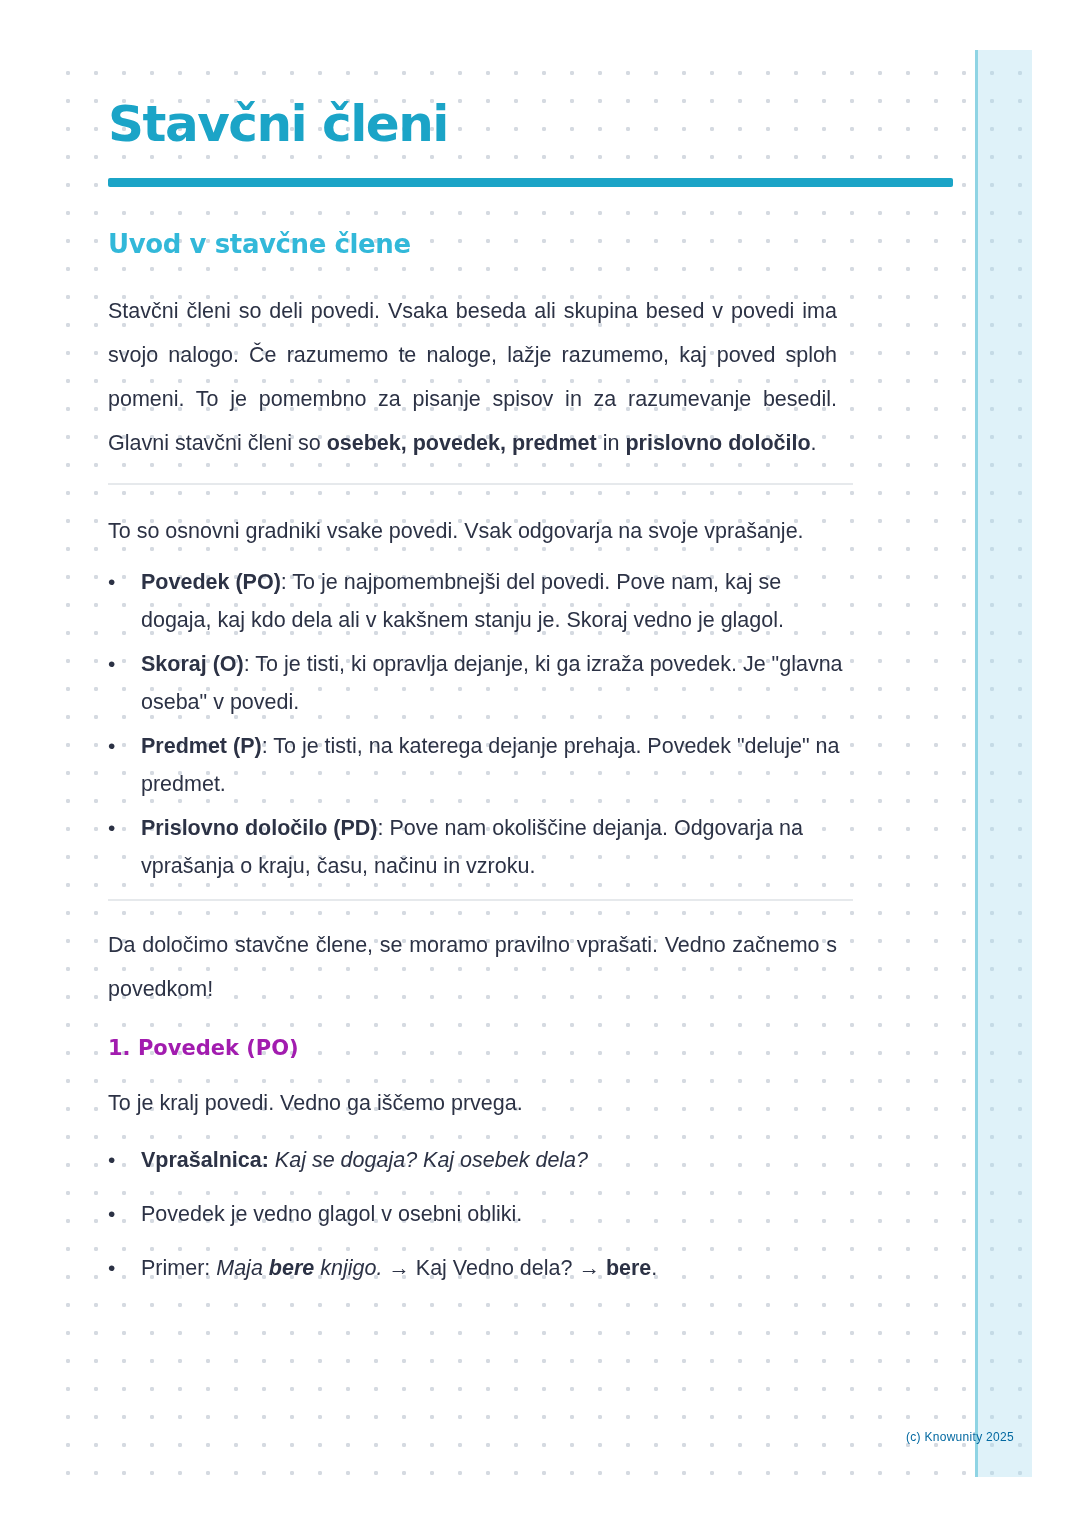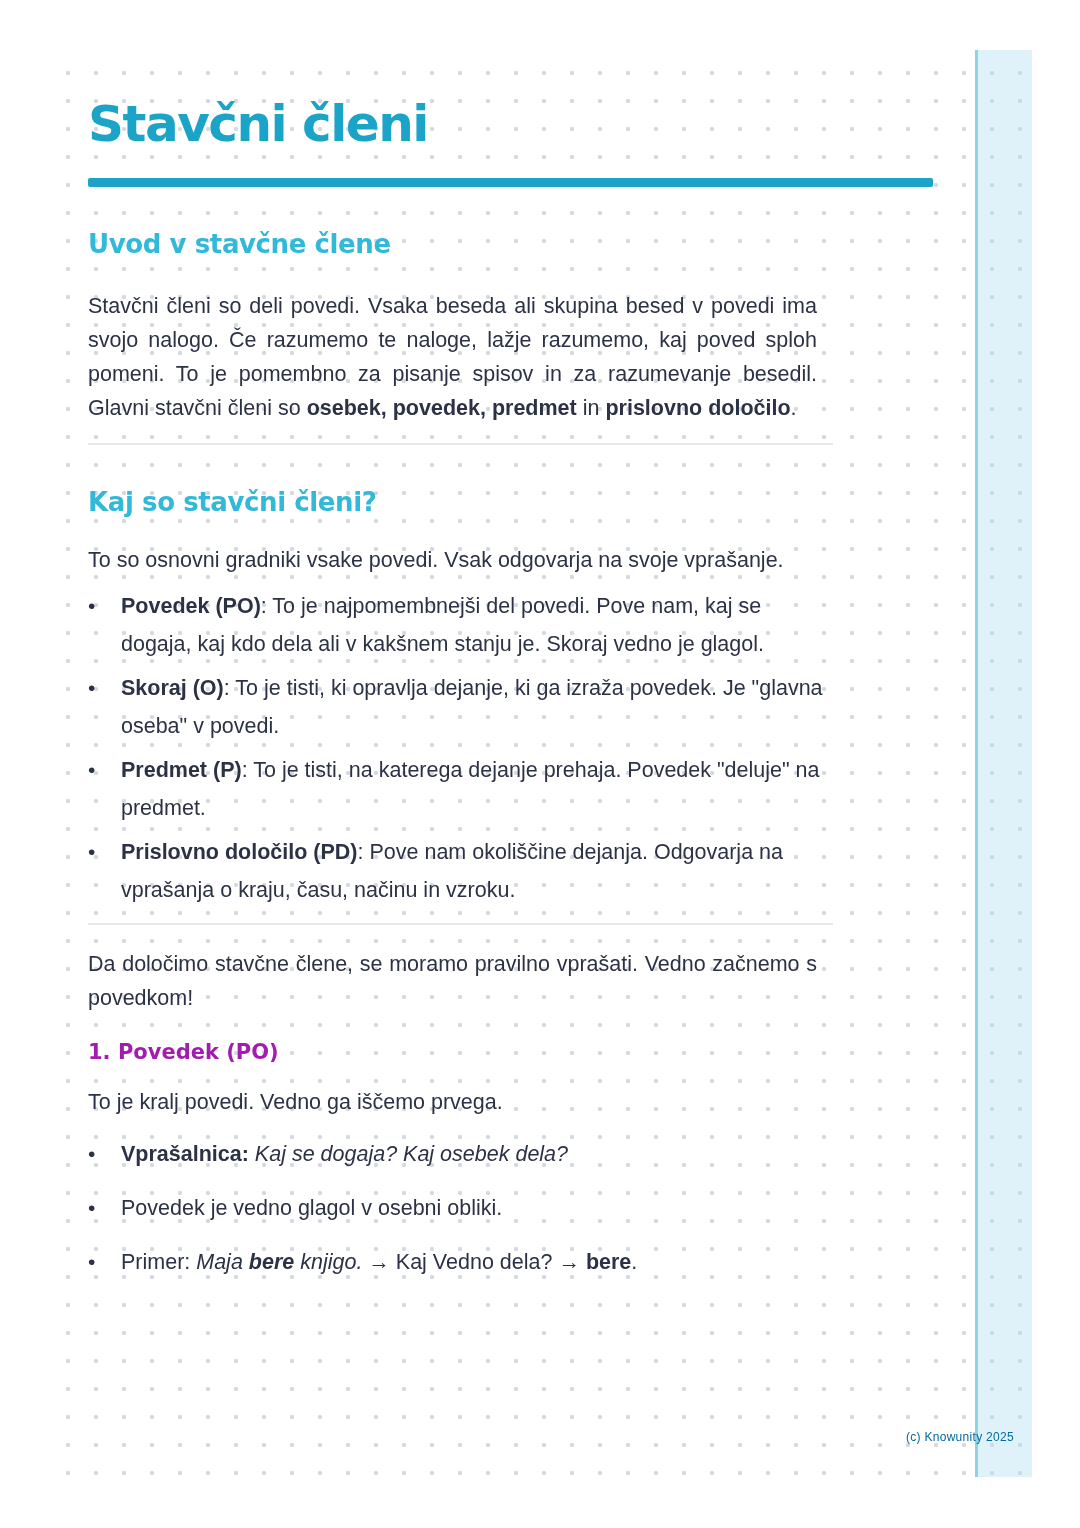--- a/index.html
+++ b/index.html
@@ -24,21 +24,21 @@
   .strip {
     position: absolute; left: 975px; top: 50px;
     width: 57px; height: 1427px;
     background: rgba(170, 222, 238, 0.38);
     border-left: 3px solid #8fd4e4;
     box-sizing: border-box;
     z-index: 1;
   }
 
   .content {
-    position: absolute; left: 88px; top: 0;
+    position: absolute; left: 108px; top: 0;
     width: 745px;
     padding-top: 96px;
     z-index: 2;
     color: #2c3245;
   }
 
   h1 {
     margin: 0;
     font-family: "DejaVu Sans", sans-serif;
     font-weight: bold;
@@ -62,21 +62,21 @@
   }
   h3 {
     margin: 22px 0 0 0;
     font-family: "DejaVu Sans", sans-serif;
     font-weight: bold;
     font-size: 21px; line-height: 30px;
     color: #a21caf;
   }
   p.body {
     margin: 26px 16px 0 0;
-    font-size: 21.5px; line-height: 34px;
+    font-size: 21.5px; line-height: 44px;
     text-align: justify;
   }
   p.body.first { margin-top: 28px; }
   hr.divider {
     border: none;
     border-top: 2px solid #e6e9ec;
     margin: 18px 0 0 0;
     width: 745px;
   }
   b { font-weight: bold; }
@@ -118,21 +118,20 @@
   <div class="content">
 
     <h1>Stavčni členi</h1>
     <div class="title-bar"></div>
 
     <h2>Uvod v stavčne člene</h2>
     <p class="body first"><span>Stavčni členi so deli povedi. Vsaka beseda ali skupina besed v povedi ima svojo nalogo. Če razumemo te naloge, lažje razumemo, kaj poved sploh pomeni. To je pomembno za pisanje spisov in za razumevanje besedil. Glavni stavčni členi so </span><b>osebek, povedek, predmet</b><span> in </span><b>prislovno določilo</b><span>.</span></p>
 
     <hr class="divider">
 
-    <h2>Kaj so stavčni členi?</h2>
     <p class="body" style="margin-top:24px">To so osnovni gradniki vsake povedi. Vsak odgovarja na svoje vprašanje.</p>
 
     <ul class="bullets">
       <li>
         <span class="dot">•</span>
         <span class="li-text"><b>Povedek (PO)</b><span>: To je najpomembnejši del povedi. Pove nam, kaj se dogaja, kaj kdo dela ali v kakšnem stanju je. Skoraj vedno je glagol.</span></span>
       </li>
       <li>
         <span class="dot">•</span>
         <span class="li-text"><b>Skoraj (O)</b><span>: To je tisti, ki opravlja dejanje, ki ga izraža povedek. Je "glavna oseba" v povedi.</span></span>

